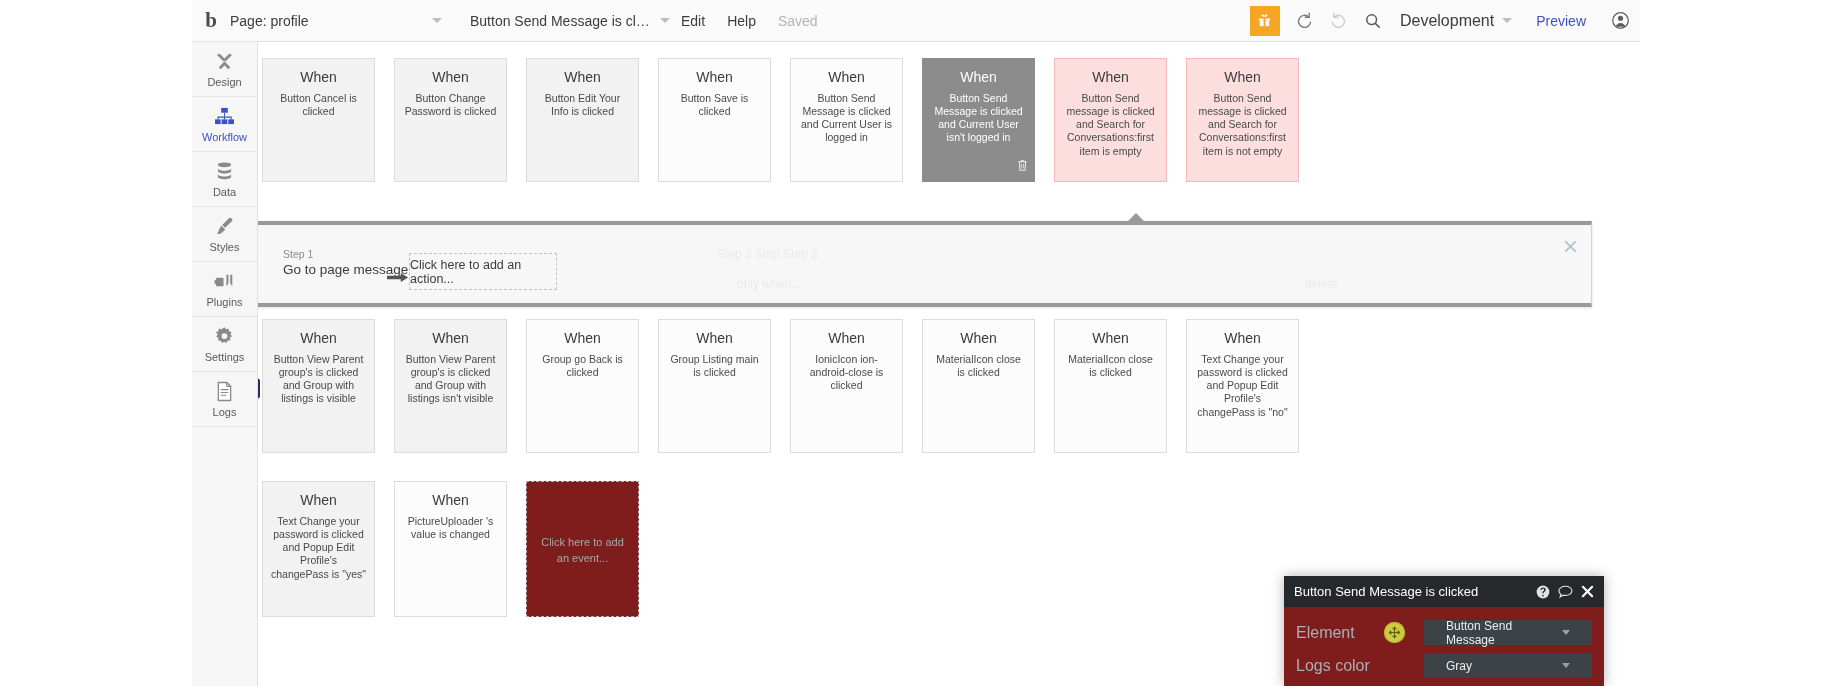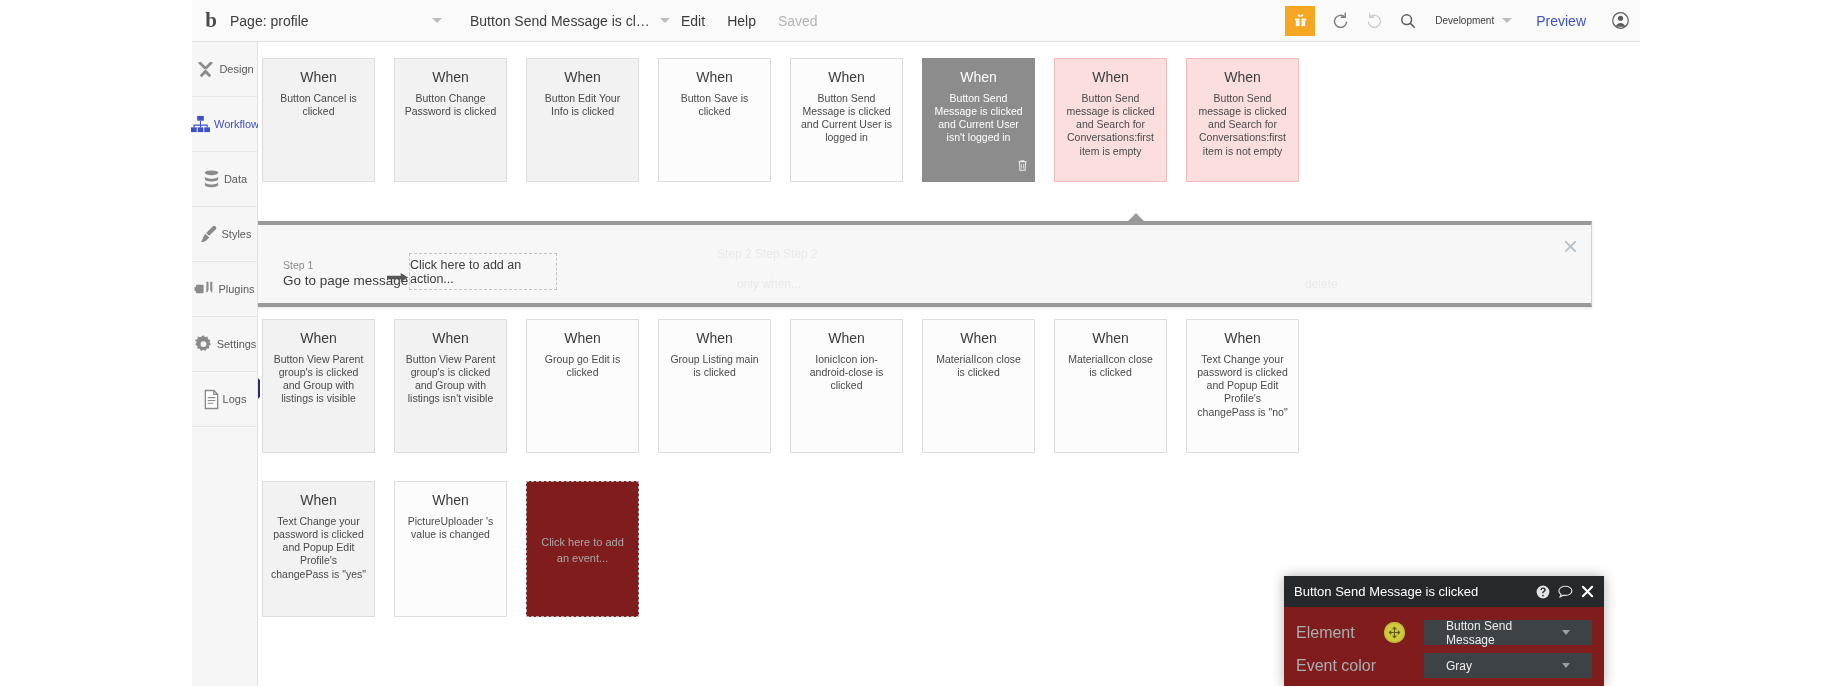--- a/index.html
+++ b/index.html
@@ -39,32 +39,32 @@
     padding-left:18px; font-size:14px; color:#3c3c3c;
   }
   .wf-select .label { max-width:180px; overflow:hidden; white-space:nowrap; text-overflow:ellipsis; }
   .menu-link { font-size:14px; color:#3c3c3c; padding:0 11px; height:42px;
                display:flex; align-items:center; }
   .menu-link.dim { color:#b4b4b4; }
   .topbar-right { margin-left:auto; display:flex; align-items:center; height:42px; }
   .gift-btn { width:30px;height:30px;background:#f5a623;display:flex;align-items:center;
               justify-content:center; margin-right:8px; }
   .icon-btn { width:34px; height:42px; display:flex; align-items:center; justify-content:center; }
-  .env-select { display:flex;align-items:center;gap:8px;font-size:10px;color:#3c3c3c;padding:0 10px; }
+  .env-select { display:flex;align-items:center;gap:8px;font-size:16px;color:#3c3c3c;padding:0 10px; }
   .preview-link { font-size:14px; color:#3f51c7; padding:0 14px; }
   .avatar-btn { width:40px;height:42px;display:flex;align-items:center;justify-content:center; }
 
   
   .leftnav {
     position:absolute; left:192px; top:42px; width:66px; height:644px;
     background:#f6f6f6; border-right:1px solid #e2e2e2;
   }
   .nav-item {
     height:55px; border-bottom:1px solid #e6e6e6;
-    display:flex; align-items:center; justify-content:center;
+    display:flex; flex-direction:column; align-items:center; justify-content:center;
     gap:3px; color:#6a6a6a;
   }
   .nav-item .nav-label { font-size:11px; color:#5a5a5a; }
   .nav-item.active .nav-label { color:#3f51c7; }
   .nav-ico { height:22px; display:flex; align-items:center; justify-content:center; }
 
   
   .canvas {
     position:absolute; left:258px; top:42px; width:1382px; height:644px;
     background:#ffffff; overflow:hidden;
@@ -101,21 +101,21 @@
     position:absolute; left:-14px; top:179px; width:1348px; height:86px;
     background:#f7f7f7; border:1px solid #d2d2d2;
     border-top:4px solid #9a9a9a; border-bottom:4px solid #9a9a9a;
     box-shadow: 0 1px 3px rgba(0,0,0,.12);
   }
   .panel-pointer {
     position:absolute; left:869px; top:171px;
     width:0;height:0;border-left:9px solid transparent;border-right:9px solid transparent;
     border-bottom:9px solid #9a9a9a;
   }
-  .step-block { position:absolute; left:38px; top:34px; }
+  .step-block { position:absolute; left:38px; top:23px; }
   .step-num { font-size:10.5px; color:#8a8a8a; margin-bottom:2px; }
   .step-title { font-size:13.5px; color:#3c3c3c; }
   .step-arrow { position:absolute; left:142px; top:43px; font-size:18px; color:#555; }
   .add-action {
     position:absolute; left:164px; top:28px; width:148px; height:37px;
     border:1px dashed #c4c4c4; display:flex; align-items:center; justify-content:center;
     font-size:12.5px; color:#3c3c3c; background:transparent;
   }
   .panel-close { position:absolute; right:14px; top:14px; font-size:15px; color:#b7c4cc; }
   .panel-ghosts { position:absolute; inset:0; pointer-events:none; overflow:hidden; }
@@ -376,21 +376,21 @@
       <div class="card" style="min-height:134px">
         <div class="when">When</div>
         <div class="desc">Button View Parent group's is clicked and Group with listings is visible</div>
       </div>
       <div class="card" style="min-height:134px">
         <div class="when">When</div>
         <div class="desc">Button View Parent group's is clicked and Group with listings isn't visible</div>
       </div>
       <div class="card white" style="min-height:134px">
         <div class="when">When</div>
-        <div class="desc">Group go Edit is clicked</div>
+        <div class="desc">Group go Back is clicked</div>
       </div>
       <div class="card white" style="min-height:134px">
         <div class="when">When</div>
         <div class="desc">Group Listing main is clicked</div>
       </div>
       <div class="card white" style="min-height:134px">
         <div class="when">When</div>
         <div class="desc">IonicIcon ion-android-close is clicked</div>
       </div>
       <div class="card white" style="min-height:134px">
@@ -455,21 +455,21 @@
             </svg>
           </span>
         </span>
         <span class="prop-value">
           <span>Button Send Message</span>
           <span class="prop-caret"></span>
         </span>
       </div>
 
       <div class="prop-row">
-        <span class="prop-label">Event color</span>
+        <span class="prop-label">Logs color</span>
         <span class="prop-move"></span>
         <span class="prop-value">
           <span>Gray</span>
           <span class="prop-caret"></span>
         </span>
       </div>
     </div>
   </div>
 
 </div>

